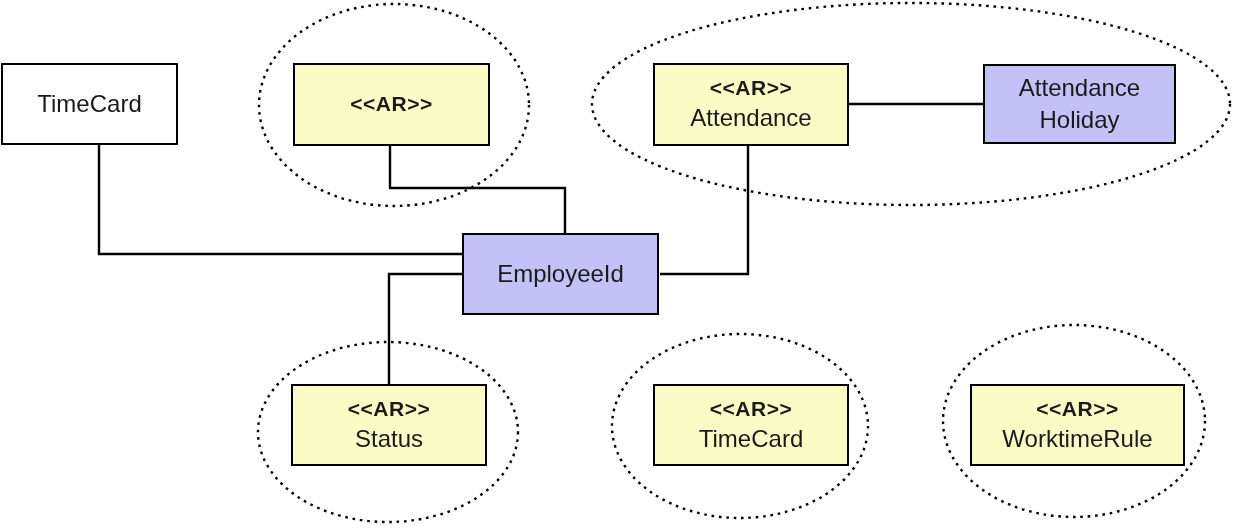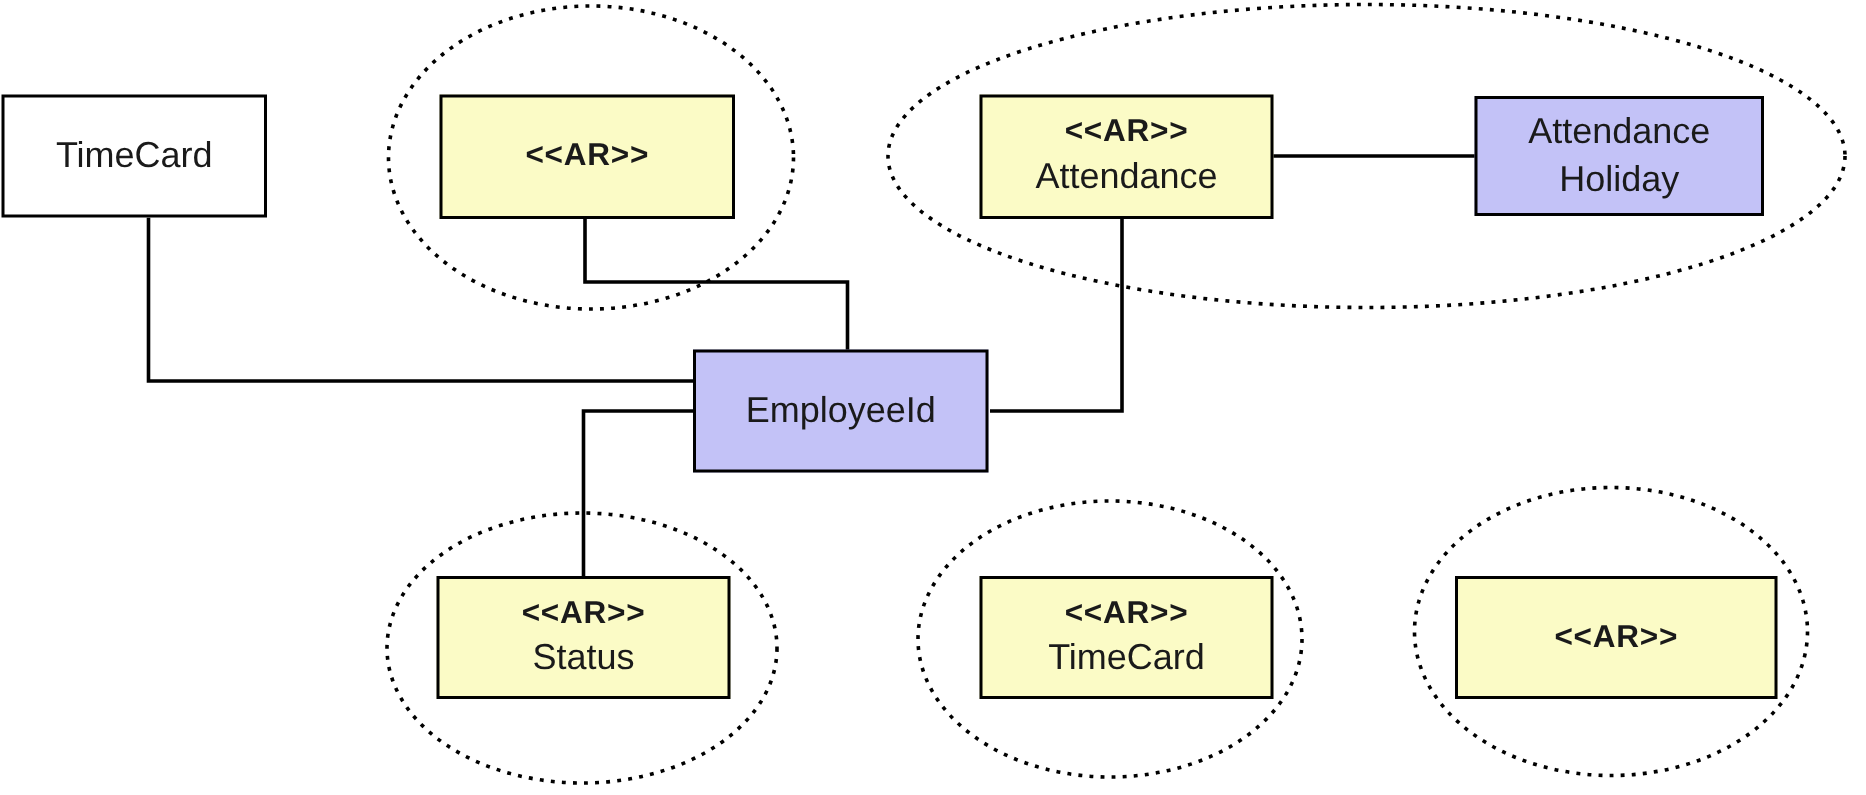--- a/index.html
+++ b/index.html
@@ -108,15 +108,16 @@
     <div class="label">Status</div>
   </div>
 
   <div class="node yellow" style="left:653px; top:384px; width:196px; height:82px;">
     <div class="stereo">&lt;&lt;AR&gt;&gt;</div>
     <div class="label">TimeCard</div>
   </div>
 
   <div class="node yellow" style="left:970px; top:384px; width:215px; height:82px;">
     <div class="stereo">&lt;&lt;AR&gt;&gt;</div>
+    <div class="label">WorktimeRule</div>
   </div>
 
 </div>
 
 </body></html>

